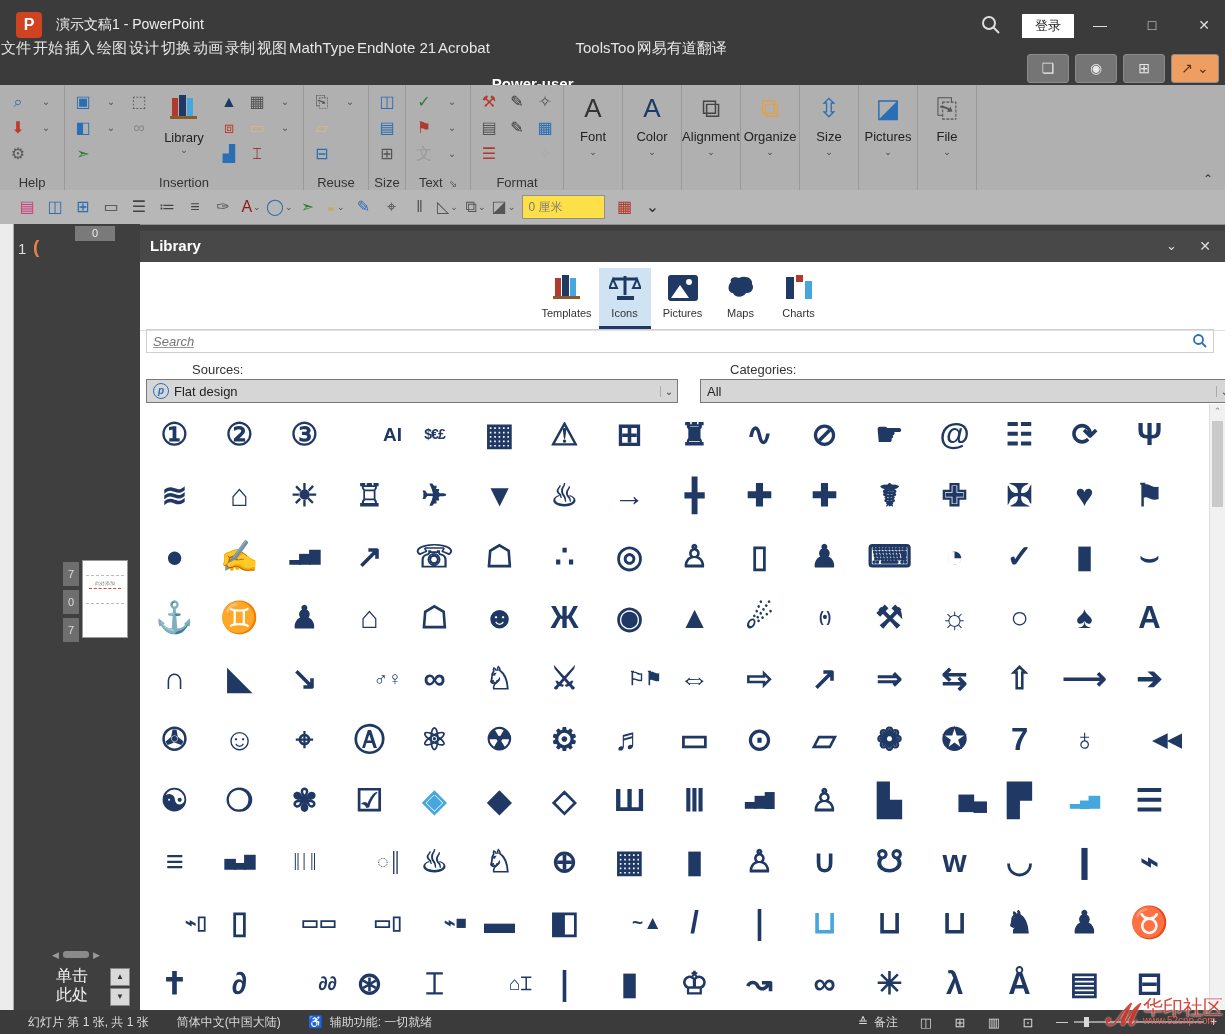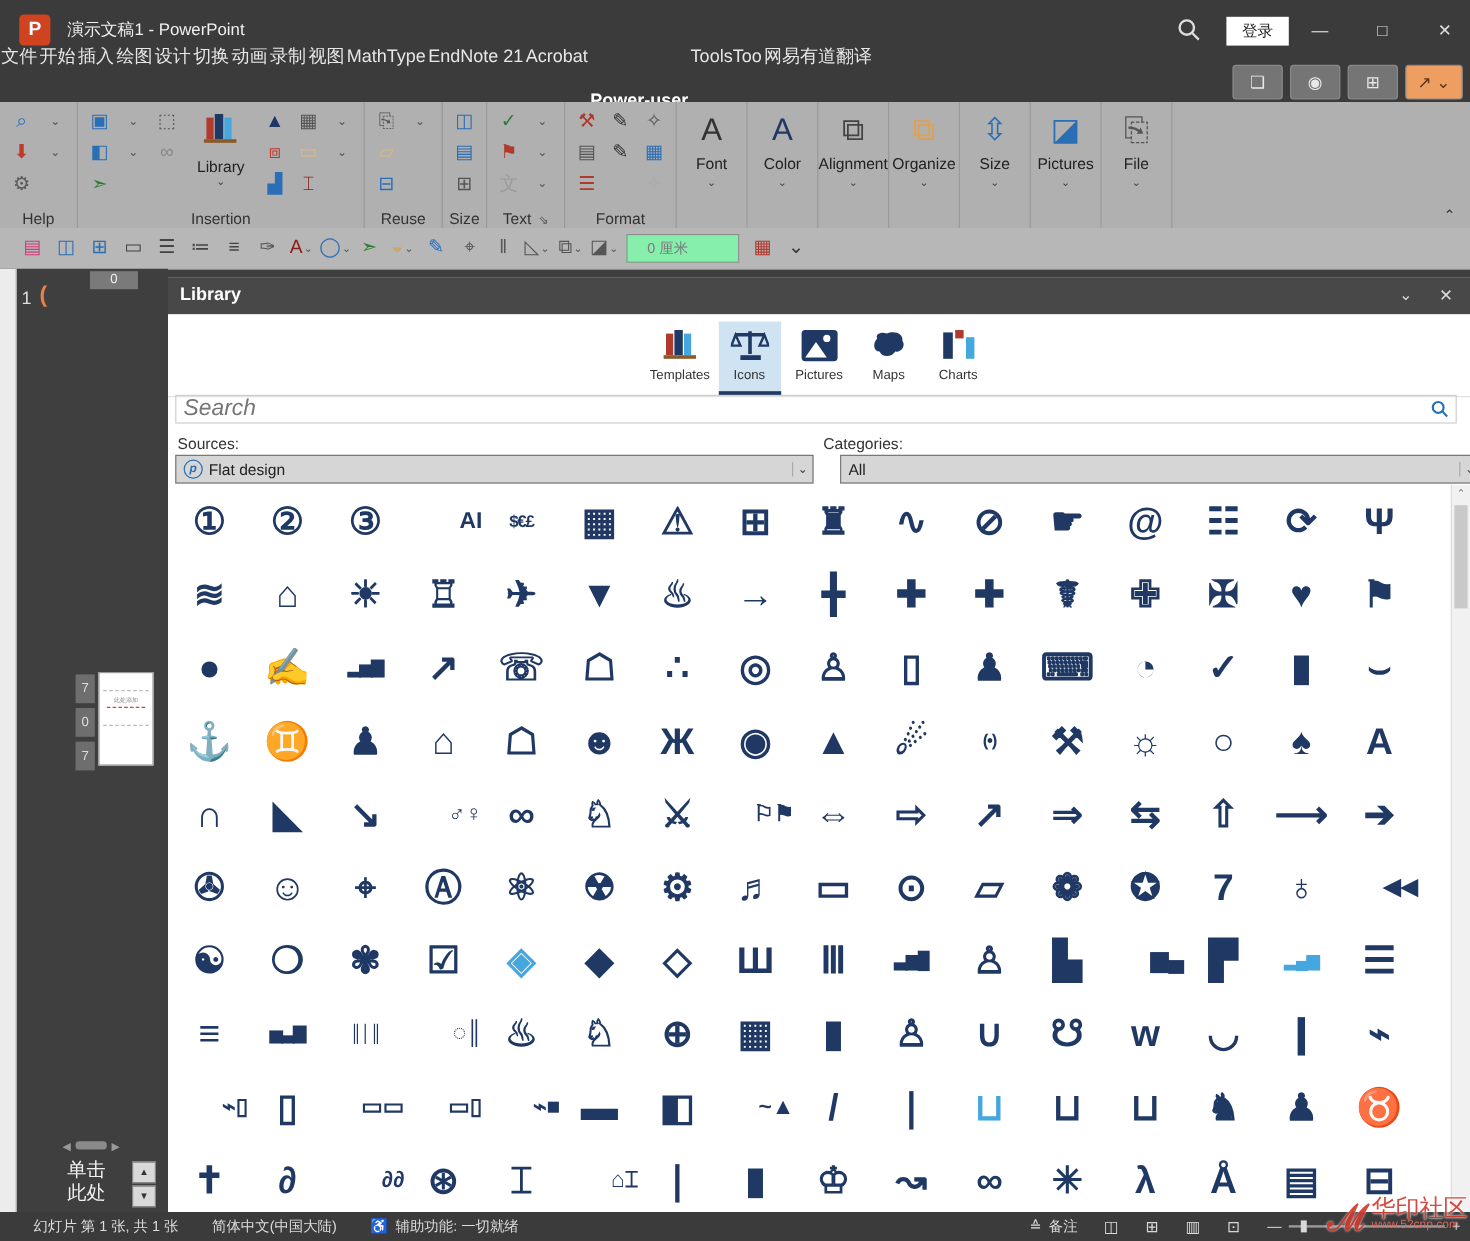--- a/index.html
+++ b/index.html
@@ -38,22 +38,22 @@
   .bigbtn{width:58px;height:105px;display:flex;flex-direction:column;align-items:center;padding-top:8px;border-right:1px solid #9a9a9a;}
   .bigbtn .g{font-size:26px;line-height:30px;}
   .bigbtn .lbl{font-size:13px;color:#222;margin-top:6px;}
   .bigbtn .ch{font-size:9px;color:#444;margin-top:3px;}
   #rib-collapse{right:12px;bottom:4px;font-size:12px;color:#333;}
   
   #qat{left:0;top:190px;width:1225px;height:34px;background:#b7b7b7;border-bottom:1px solid #8f8f8f;
        display:flex;align-items:center;padding-left:14px;gap:2px;}
   .qi{min-width:26px;height:26px;font-size:16px;text-align:center;line-height:26px;color:#444;display:flex;align-items:center;justify-content:center;}
   .qi .cv{font-size:9px;color:#555;margin-left:1px;}
-  #qat-size{width:76px;height:22px;background:#86efac;border:1px solid #8f8f8f;color:#7a7a7a;font-size:12px;
-            line-height:22px;padding-left:16px;margin:0 4px;}
+  #qat-size{width:76px;height:22px;background:#fde047;border:1px solid #8f8f8f;color:#7a7a7a;font-size:12px;
+            line-height:22px;padding-left:5px;margin:0 4px;}
   
   #leftpanel{left:0;top:224px;width:140px;height:786px;background:#3f3f3f;}
   #leftedge{left:0;top:224px;width:13px;height:786px;background:#ececec;border-right:1px solid #aaa;}
   #slide-num{left:18px;top:16px;color:#ddd;font-size:15px;}
   #slide-flag{left:33px;top:12px;color:#e8824a;font-size:19px;font-weight:bold;}
   #ruler0{left:75px;top:2px;width:40px;height:15px;background:#7a7a7a;color:#eee;font-size:11px;text-align:center;line-height:15px;}
   .vrul{left:63px;width:16px;height:24px;background:#6e6e6e;color:#ddd;font-size:11px;text-align:center;line-height:24px;}
   #thumb{left:82px;top:336px;width:44px;height:76px;background:#fff;border:1px solid #999;}
   #thumb .dash{border-top:1px dashed #bbb;margin:14px 3px 0 3px;}
   #thumb .tt{font-size:5px;color:#888;text-align:center;margin-top:4px;white-space:nowrap;overflow:hidden;}
@@ -68,24 +68,24 @@
   #lib-header{left:0;top:0;width:1085px;height:31px;background:#484848;color:#fff;}
   #lib-title{left:10px;top:6px;font-weight:bold;font-size:15px;}
   #lib-collapse{right:48px;top:7px;font-size:13px;color:#ddd;}
   #lib-close{right:14px;top:7px;font-size:14px;color:#ddd;}
   #lib-tabs{left:0;top:31px;width:1085px;height:62px;display:flex;justify-content:center;gap:6px;padding-top:6px;background:#fff;border-bottom:1px solid #e0e0e0;}
   .ltab{width:52px;display:flex;flex-direction:column;align-items:center;gap:2px;padding-top:3px;}
   .ltab .lic{width:36px;height:34px;display:flex;align-items:center;justify-content:center;}
   .ltab .llb{font-size:11px;color:#333;}
   .ltab.sel{background:#cfe3f3;border-bottom:4px solid #1f3864;}
   #lib-search{left:6px;top:98px;width:1066px;height:22px;border:1px solid #cfcfcf;display:flex;align-items:center;}
-  #lib-search input{flex:1;border:none;outline:none;font-style:italic;color:#999;font-size:19px;padding-left:6px;
-                    font-family:"Liberation Sans",sans-serif;background:transparent;}
+  #lib-search input{flex:1;border:none;outline:none;font-style:italic;color:#999;font-size:13px;padding-left:6px;
+                    font-family:"Liberation Sans",sans-serif;background:transparent;text-decoration:underline;}
   #lib-search svg{margin-right:5px;}
-  .flabel{top:131px;font-size:13px;color:#333;}
+  .flabel{top:131px;font-size:13px;color:#333;margin-left:44px;}
   .fselect{top:148px;height:22px;background:#d6d6d6;border:1px solid #787878;display:flex;align-items:center;font-size:13px;color:#222;}
   .fselect .pv{flex:1;padding-left:6px;display:flex;align-items:center;gap:5px;}
   .fselect .sch{width:16px;text-align:center;color:#444;font-size:10px;border-left:1px solid #aaa;}
   .pbadge{width:14px;height:14px;border:1px solid #2a6fb5;border-radius:50%;color:#2a6fb5;font-size:10px;
           text-align:center;line-height:14px;font-style:italic;font-weight:bold;}
   
   #grid{left:2px;top:173px;width:1048px;height:606px;display:grid;grid-template-columns:repeat(16,65px);
         grid-auto-rows:61px;overflow:hidden;}
   .cell{color:#1f3864;font-size:31px;text-align:center;line-height:61px;font-weight:bold;overflow:hidden;}
   .cell.m2{font-size:19px;text-align:right;}

